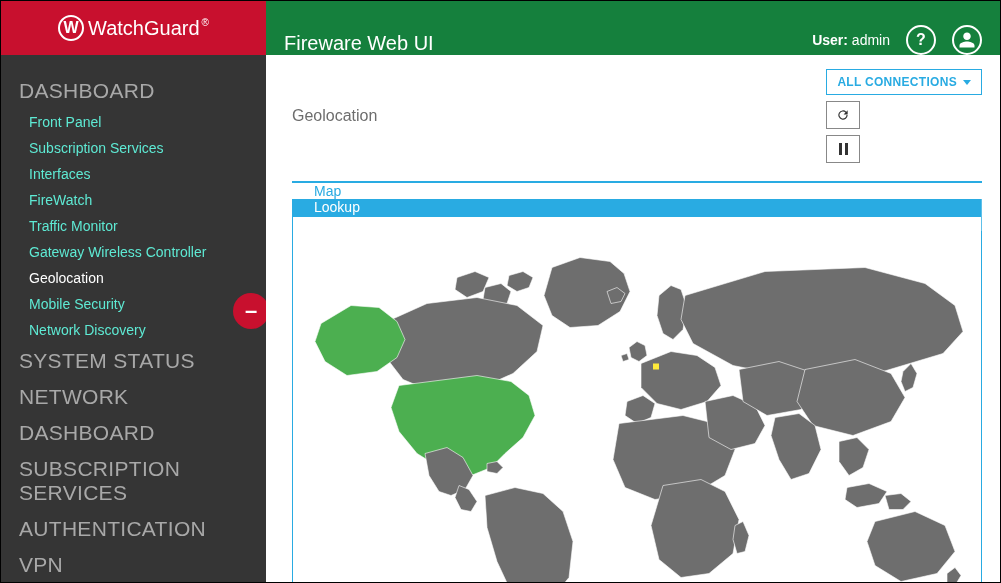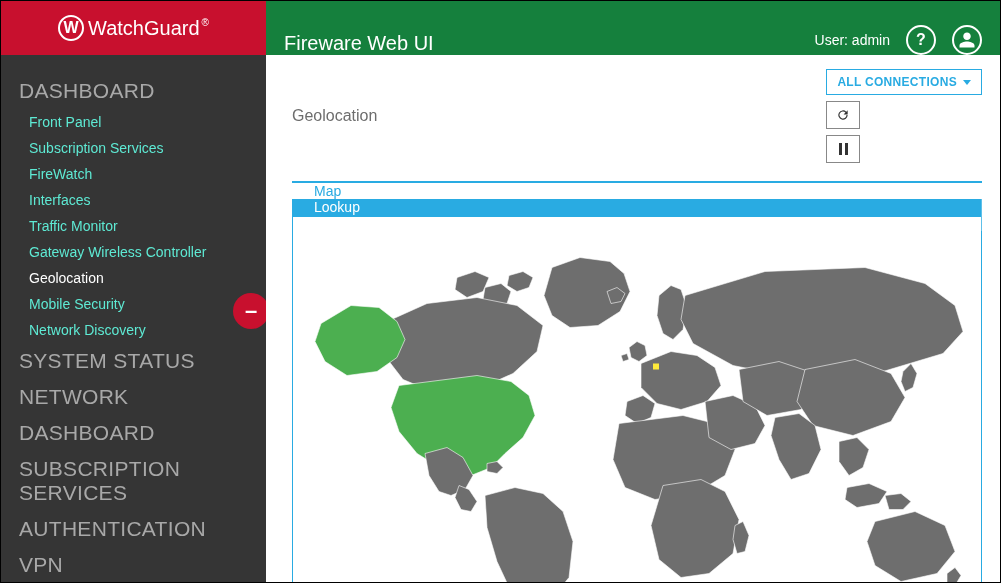--- a/index.html
+++ b/index.html
@@ -6,21 +6,21 @@
   body { font-family: Arial, Helvetica, sans-serif; font-size: 14px; color: #333; width: 1001px; height: 583px; overflow: hidden; border: 1px solid #000; }
   .header { height: 54px; display: flex; }
   .brand { width: 265px; background: #c8102e; display: flex; align-items: center; justify-content: center; }
   .brand-inner { color: #fff; font-size: 20px; font-weight: 500; display: flex; align-items: center; }
   .brand-w { display:inline-flex; align-items:center; justify-content:center; width:26px; height:26px; border:2px solid #fff; border-radius:50%; font-weight:bold; font-size:16px; margin-right:4px; }
   .brand-reg { font-size:10px; margin-left:2px; position:relative; top:-6px;}
   .topbar { flex: 1; background: #15803d; color: #fff; display: flex; align-items: flex-end; padding: 0 18px; justify-content: space-between; }
   .app-title { font-size: 20px; font-weight: 400; }
   .topbar-right { display: flex; align-items: center; gap: 16px; }
   .user-label { font-size: 14px; }
-  .user-label b { font-weight: normal; }
+  .user-label b { font-weight: bold; }
   .circ-btn { width: 30px; height: 30px; border: 2px solid #fff; border-radius: 50%; display:flex; align-items:center; justify-content:center; color:#fff; cursor:pointer; }
   .help-q { font-size:16px; font-weight:bold; }
   .avatar-svg { width:18px; height:18px; fill:#fff; }
 
   .body { display: flex; height: calc(583px - 54px - 2px); }
   .sidebar { width: 265px; background: #353535; color: #b8b8b8; padding-top: 18px; position: relative; overflow: hidden; }
   .nav-sec { padding: 6px 18px; font-size: 21px; color: #a8a8a8; cursor: pointer; font-weight: 400; letter-spacing: 0.3px;}
   .nav-sub { padding: 5px 18px 5px 28px; color: #5eead4; font-size: 14px; cursor: pointer; }
   .nav-sub.active { color: #fff; }
   .collapse-toggle { position:absolute; right:-3px; top:238px; width:36px; height:36px; background:#c8102e; border-radius:50%; display:flex; align-items:center; justify-content:center; color:#fff; font-size:22px; font-weight:bold; cursor:pointer; }
@@ -68,22 +68,22 @@
       </div>
     </div>
   </div>
 </div>
 
 <div class="body">
   <div class="sidebar">
     <div class="nav-sec">DASHBOARD</div>
     <div class="nav-sub">Front Panel</div>
     <div class="nav-sub">Subscription Services</div>
+    <div class="nav-sub">Interfaces</div>
     <div class="nav-sub">FireWatch</div>
-    <div class="nav-sub">Interfaces</div>
     <div class="nav-sub">Traffic Monitor</div>
     <div class="nav-sub">Gateway Wireless Controller</div>
     <div class="nav-sub active">Geolocation</div>
     <div class="nav-sub">Mobile Security</div>
     <div class="nav-sub">Network Discovery</div>
     <div class="nav-sec">SYSTEM STATUS</div>
     <div class="nav-sec">NETWORK</div>
     <div class="nav-sec">DASHBOARD</div>
     <div class="nav-sec">SUBSCRIPTION SERVICES</div>
     <div class="nav-sec">AUTHENTICATION</div>

